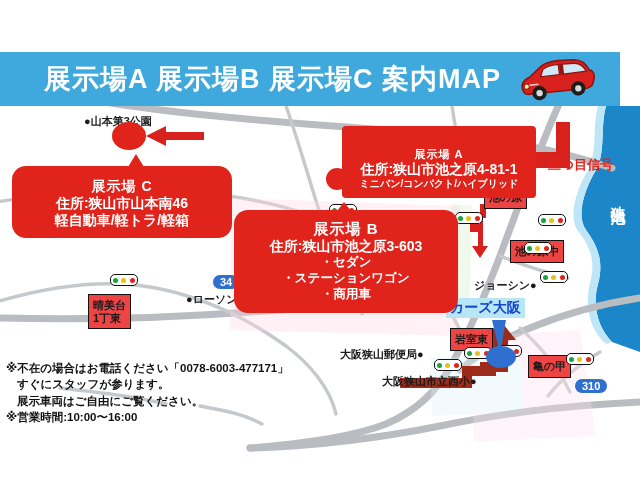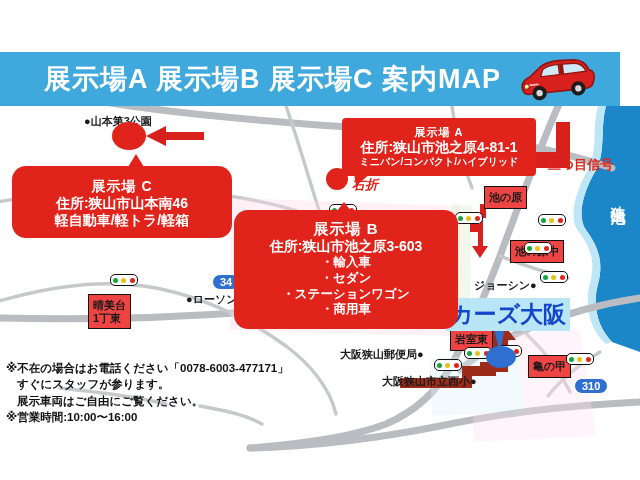--- a/index.html
+++ b/index.html
@@ -22,21 +22,21 @@
   
   .balloon{position:absolute;background:#e0231b;border-radius:14px;
            color:#fff;text-align:center;font-weight:bold;
            box-shadow:0 0 0 0 rgba(0,0,0,0);z-index:40;}
   .balloon .ln{display:block;line-height:1.22;white-space:nowrap;}
   .balloon .t1{font-size:14px;letter-spacing:1px;}
   .balloon .t2{font-size:14px;}
   .balloon .t3{font-size:12px;}
 
   #balloonC{left:12px;top:60px;width:212px;padding:12px 4px 9px;}
-  #balloonA{left:342px;top:12px;width:186px;padding:8px 4px 7px;border-radius:4px;}
+  #balloonA{left:342px;top:20px;width:186px;padding:22px 4px 7px;border-radius:4px;}
   #balloonA .t1{font-size:11px;}
   #balloonA .t2{font-size:14px;}
   #balloonA .t3{font-size:10px;}
   #balloonB{left:234px;top:104px;width:216px;padding:10px 4px 11px;}
   #balloonB .t1{font-size:15px;}
   #balloonB .t2{font-size:14px;}
   #balloonB .li{font-size:12.5px;display:block;line-height:1.25;}
 
   .tail{position:absolute;width:0;height:0;z-index:39;}
   #tailC{left:120px;top:48px;border-left:16px solid transparent;
@@ -51,21 +51,21 @@
        font-weight:bold;z-index:30;}
   .lbl.boxed{border:1.6px solid #111;background:#ef4444;padding:4px 4px;
              text-align:left;line-height:1.15;}
   .lbl.red{color:#e0231b;font-size:13px;}
   .lbl.bigred{color:#e0231b;font-size:13px;font-weight:bold;}
 
   .vtext{position:absolute;writing-mode:vertical-rl;text-orientation:upright;
          color:#ffffff;font-weight:bold;font-size:15px;letter-spacing:2px;z-index:30;}
 
   .cars-osaka{position:absolute;z-index:35;background:#b9e6f7;
-              color:#1446c8;font-weight:bold;font-size:23px;padding:1px 4px;
+              color:#1446c8;font-weight:bold;font-size:14px;padding:1px 4px;
               letter-spacing:0px;white-space:nowrap;}
 
   .shield{position:absolute;z-index:32;background:#2f6fd0;color:#fff;
           font-weight:bold;font-size:11px;border-radius:9px;
           padding:1px 7px;border:1.5px solid #fff;}
 
   .tl{position:absolute;width:26px;height:10px;border-radius:5px;
       background:#fff;border:1.6px solid #111;z-index:33;
       display:flex;align-items:center;justify-content:space-around;}
   .tl i{width:5px;height:5px;border-radius:50%;display:block;}
@@ -189,21 +189,20 @@
       <span class="ln t1">展示場 A</span>
       <span class="ln t2">住所:狭山市池之原4-81-1</span>
       <span class="ln t3">ミニバン/コンパクト/ハイブリッド</span>
     </div>
     <div class="reddot" style="left:326px;top:62px;width:22px;height:22px;"></div>
 
     <div class="tail" id="tailB"></div>
     <div class="balloon" id="balloonB">
       <span class="ln t1">展示場 B</span>
       <span class="ln t2">住所:狭山市池之原3-603</span>
-      <span class="li">・輸入車</span>
       <span class="li">・セダン</span>
       <span class="li">・ステーションワゴン</span>
       <span class="li">・商用車</span>
     </div>
 
     <div class="tl" style="left:329px;top:98px;">
       <i class="g"></i>
         <i class="y"></i>
         <i class="r"></i>
       </div>

